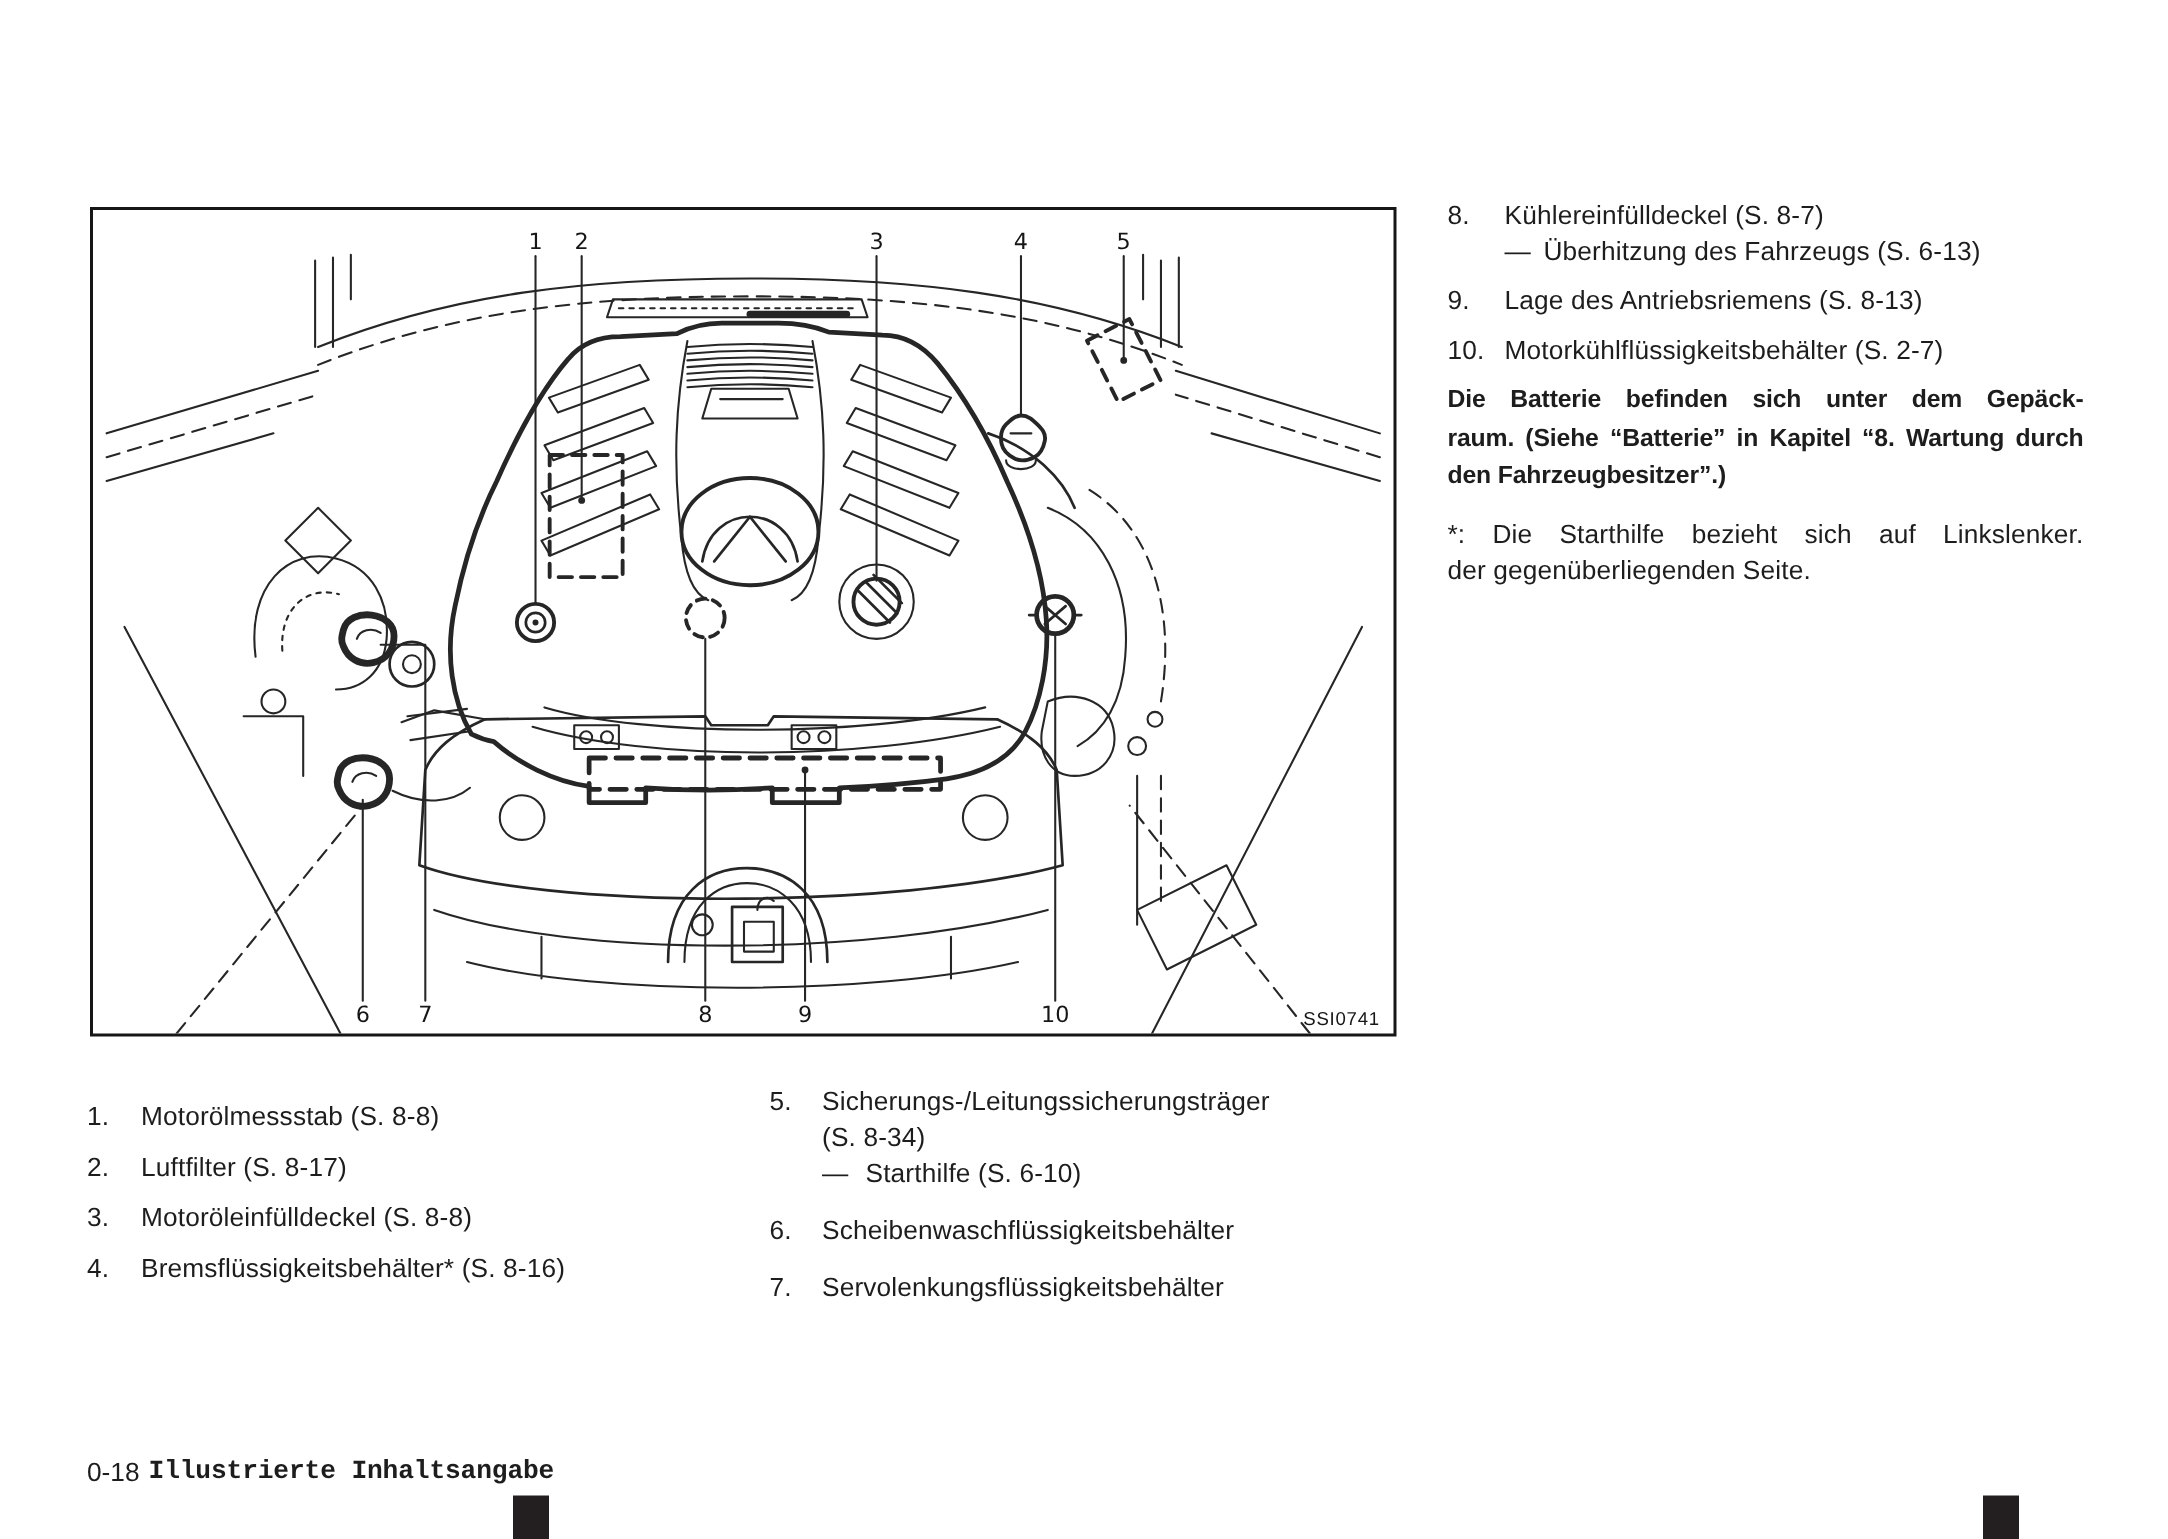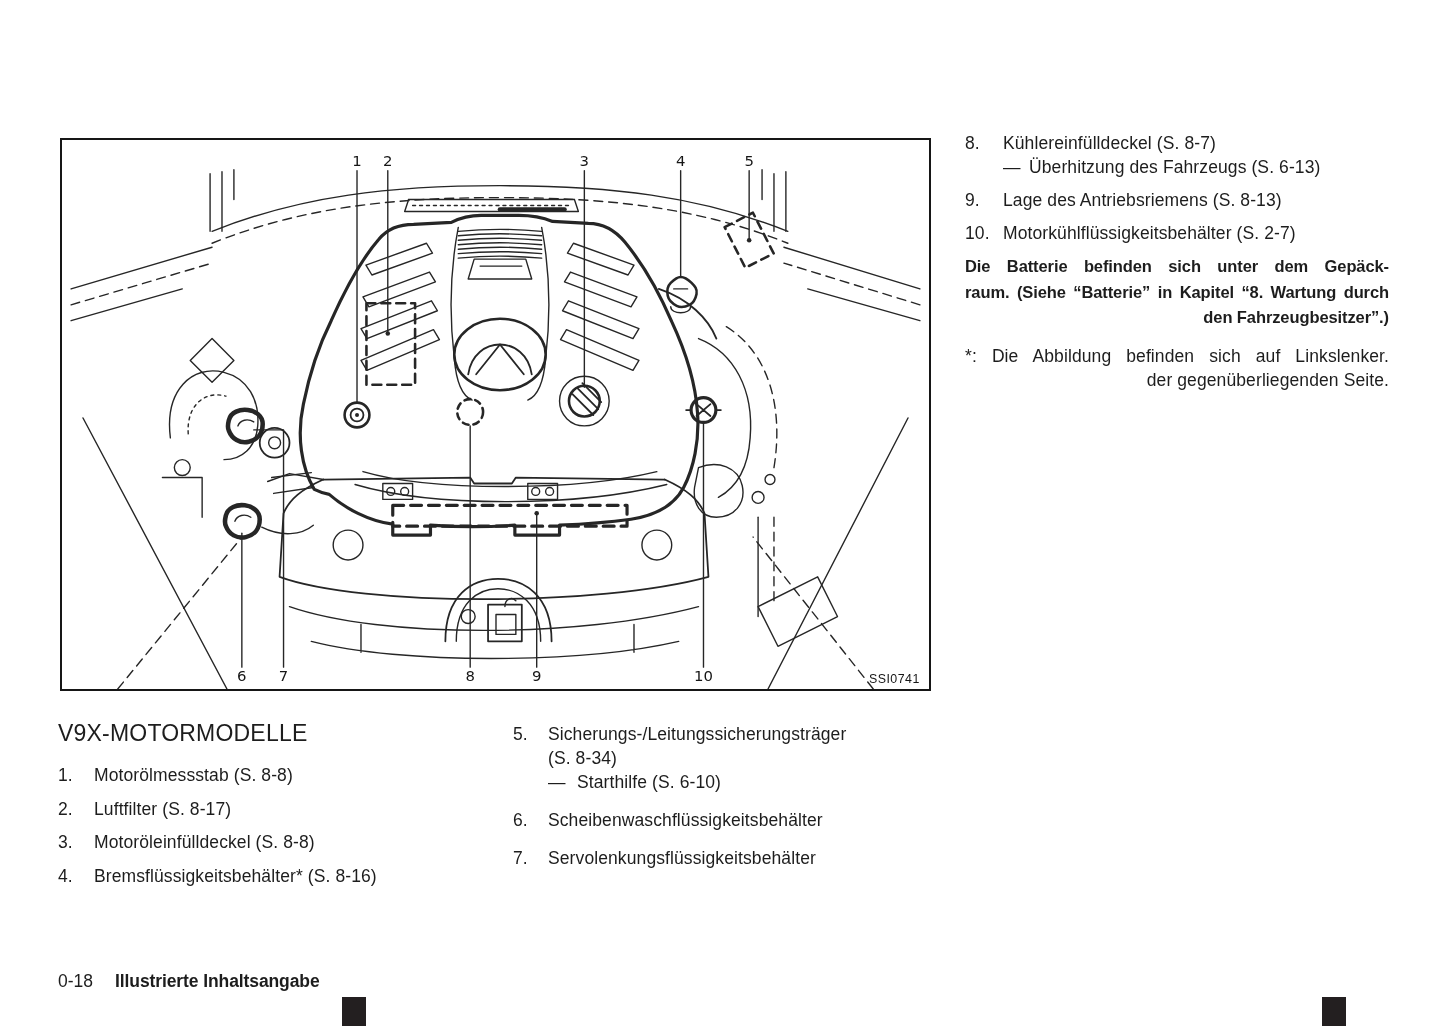--- a/index.html
+++ b/index.html
@@ -30,37 +30,37 @@
 
   .col-right{position:absolute;left:965px;top:131px;width:424px;}
   .col-right .num{width:38px;}
   .col-right .subitem{margin-left:38px;}
   .col-right .dash{width:26px;flex:none;}
   .col-right .item.mt{margin-top:9px;}
 
   .bold-note{margin:9px 0 0 0;font-weight:bold;font-size:16.5px;line-height:25.5px;letter-spacing:-.1px;}
   .star-note{margin:13px 0 0 0;font-size:17.5px;line-height:24.5px;}
   .jl{display:block;text-align:justify;text-align-last:justify;}
-  .ll{display:block;text-align:right;}
+  .ll{display:block;text-align:left;}
 
   .col-left{position:absolute;left:58px;top:718px;width:450px;}
   .col-left h2{margin:0;font-size:23px;line-height:31px;font-weight:normal;letter-spacing:.2px;}
   .col-left .list{margin-top:10px;}
   .col-left .item{height:33.5px;line-height:33.5px;}
   .col-left .num{width:36px;}
 
   .col-mid{position:absolute;left:513px;top:722px;width:410px;}
   .col-mid .num{width:35px;}
   .col-mid .block{margin-bottom:14px;}
   .col-mid .cont{margin-left:35px;}
   .col-mid .dash{width:29px;flex:none;}
 
   
   .footer{position:absolute;left:58px;top:969px;font-size:17.5px;line-height:24px;display:flex;}
-  .footer .sect{font-weight:bold;margin-left:22px;letter-spacing:-.1px;}
+  .footer .sect{font-weight:bold;margin-left:6px;letter-spacing:-.1px;font-family:Liberation Mono, monospace;}
 
   .mark{position:absolute;width:24px;height:29px;background:#231f20;}
   .mark-left{left:342px;top:997px;}
   .mark-right{left:1322px;top:997px;}
 </style>
 </head>
 <body>
 
 <div class="page">
 
@@ -243,27 +243,26 @@
       <span>Motorkühlflüssigkeitsbehälter (S. 2-7)</span>
     </div>
 
     <p class="bold-note">
       <span class="jl">Die Batterie befinden sich unter dem Gepäck-</span>
       <span class="jl">raum. (Siehe “Batterie” in Kapitel “8. Wartung durch</span>
       <span class="ll">den Fahrzeugbesitzer”.)</span>
     </p>
 
     <p class="star-note">
-      <span class="jl">*: Die Abbildung befinden sich auf Linkslenker.</span>
+      <span class="jl">*: Die Starthilfe bezieht sich auf Linkslenker.</span>
       <span class="ll">der gegenüberliegenden Seite.</span>
     </p>
   </section>
 
   <section class="col-left txtcol">
-    <h2>V9X-MOTORMODELLE</h2>
     <div class="list">
       <div class="item">
         <span class="num">1.</span>
         <span>Motorölmessstab (S. 8-8)</span>
       </div>
       <div class="item">
         <span class="num">2.</span>
         <span>Luftfilter (S. 8-17)</span>
       </div>
       <div class="item">

